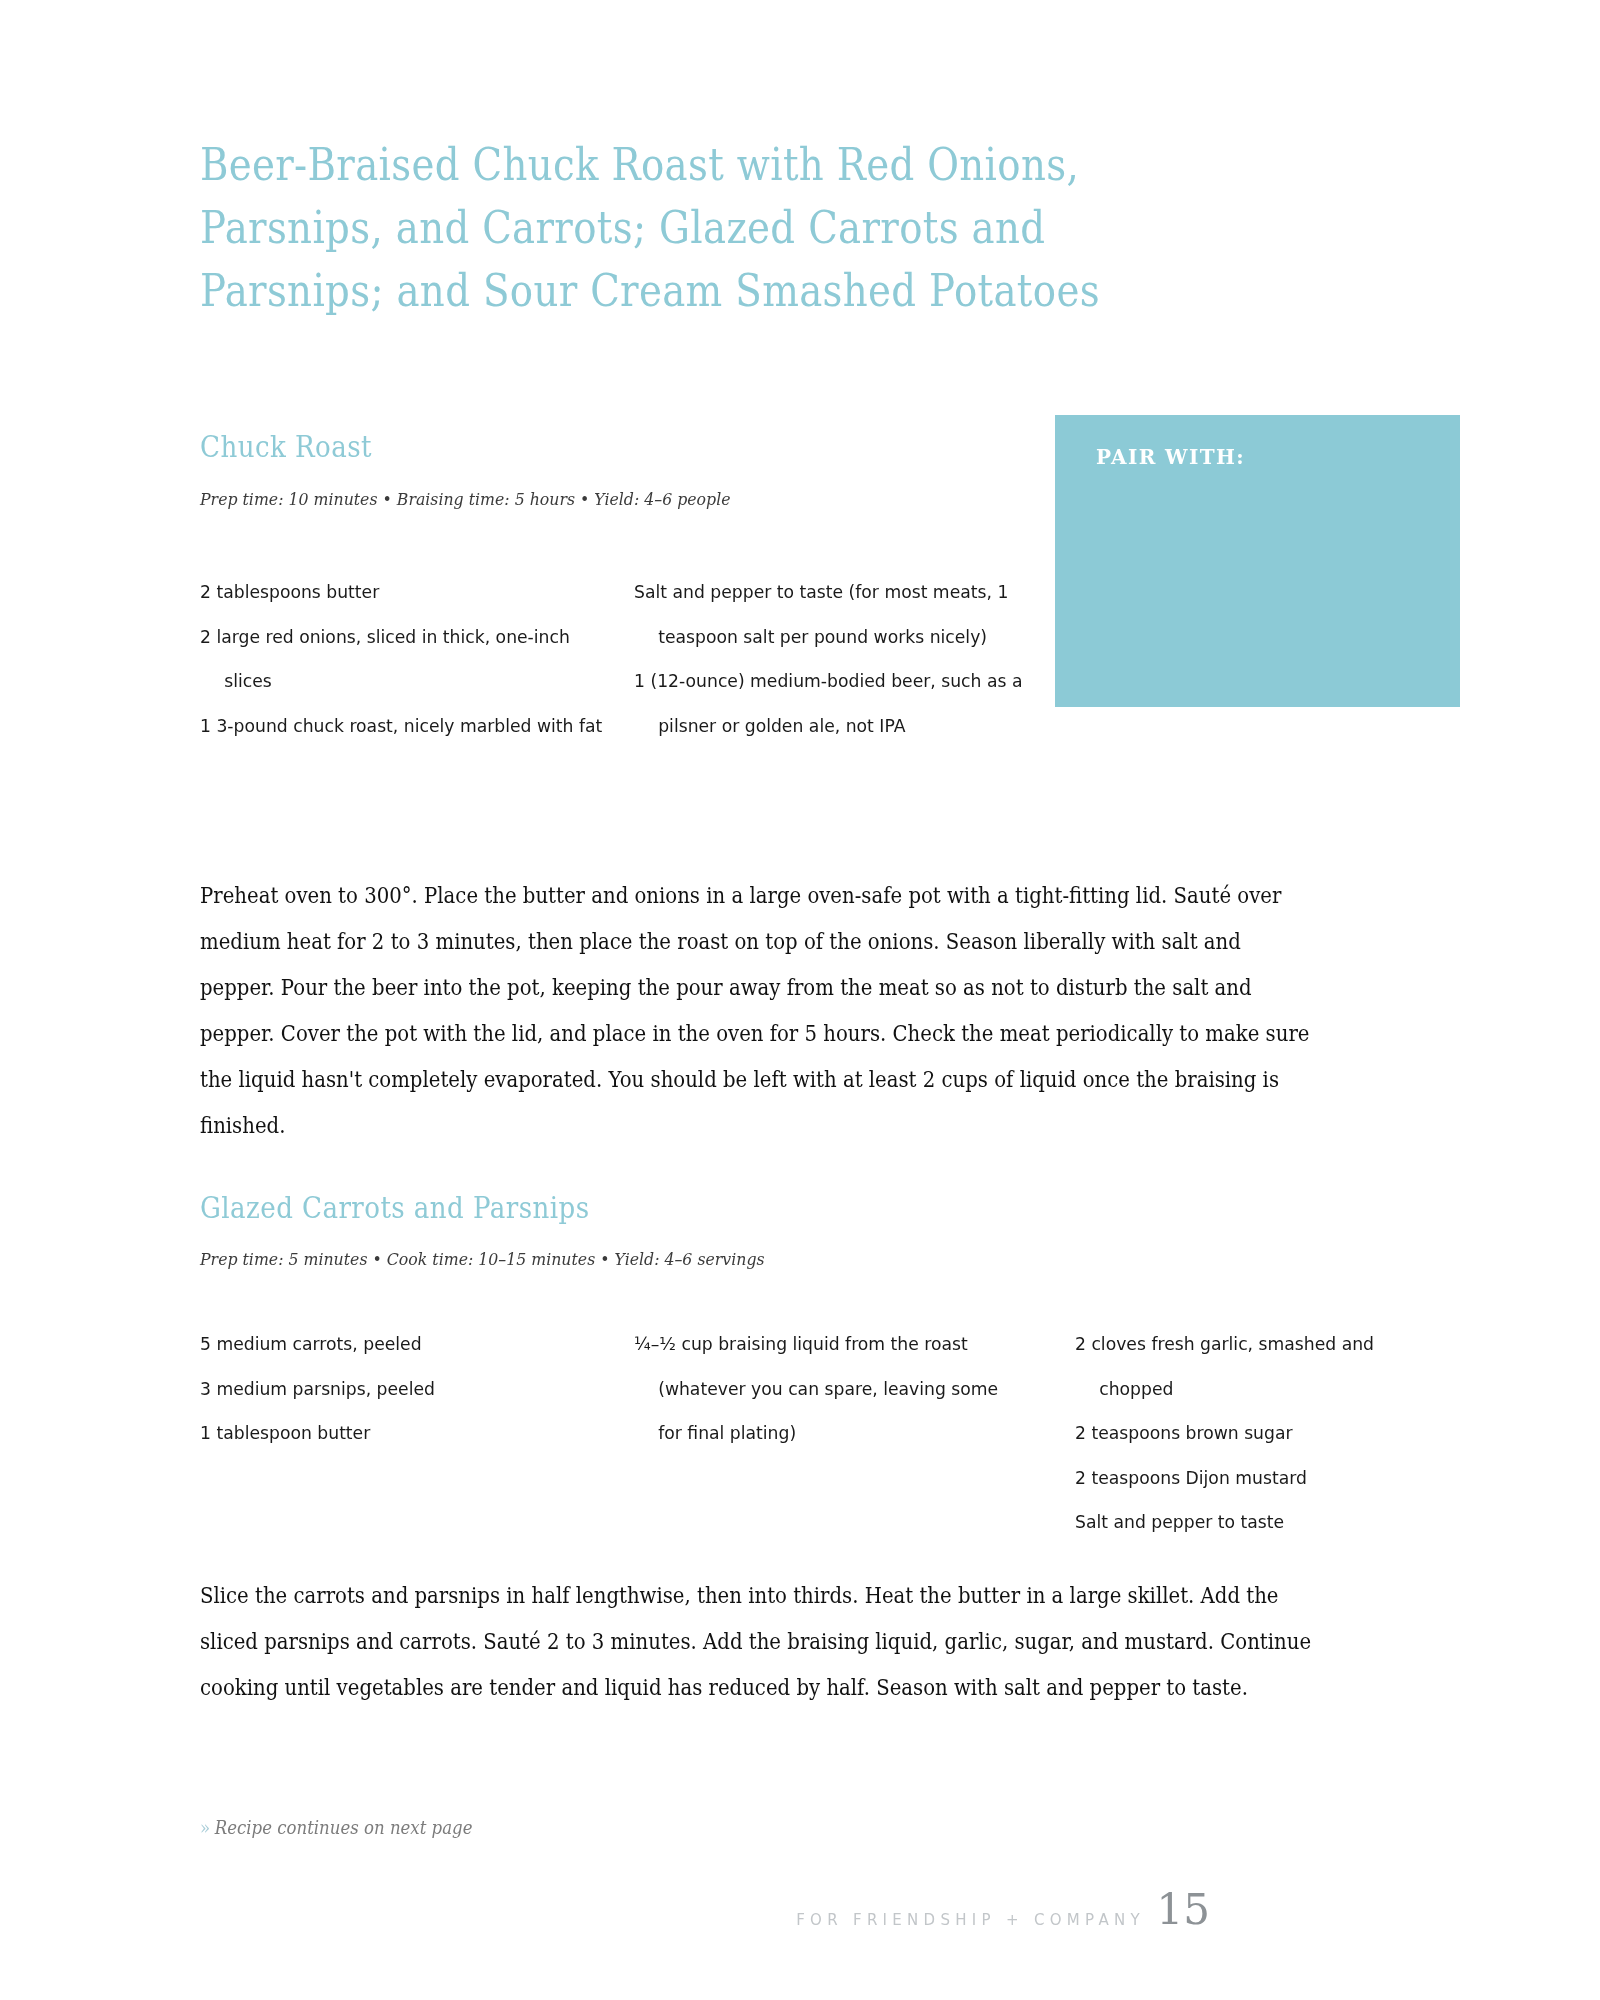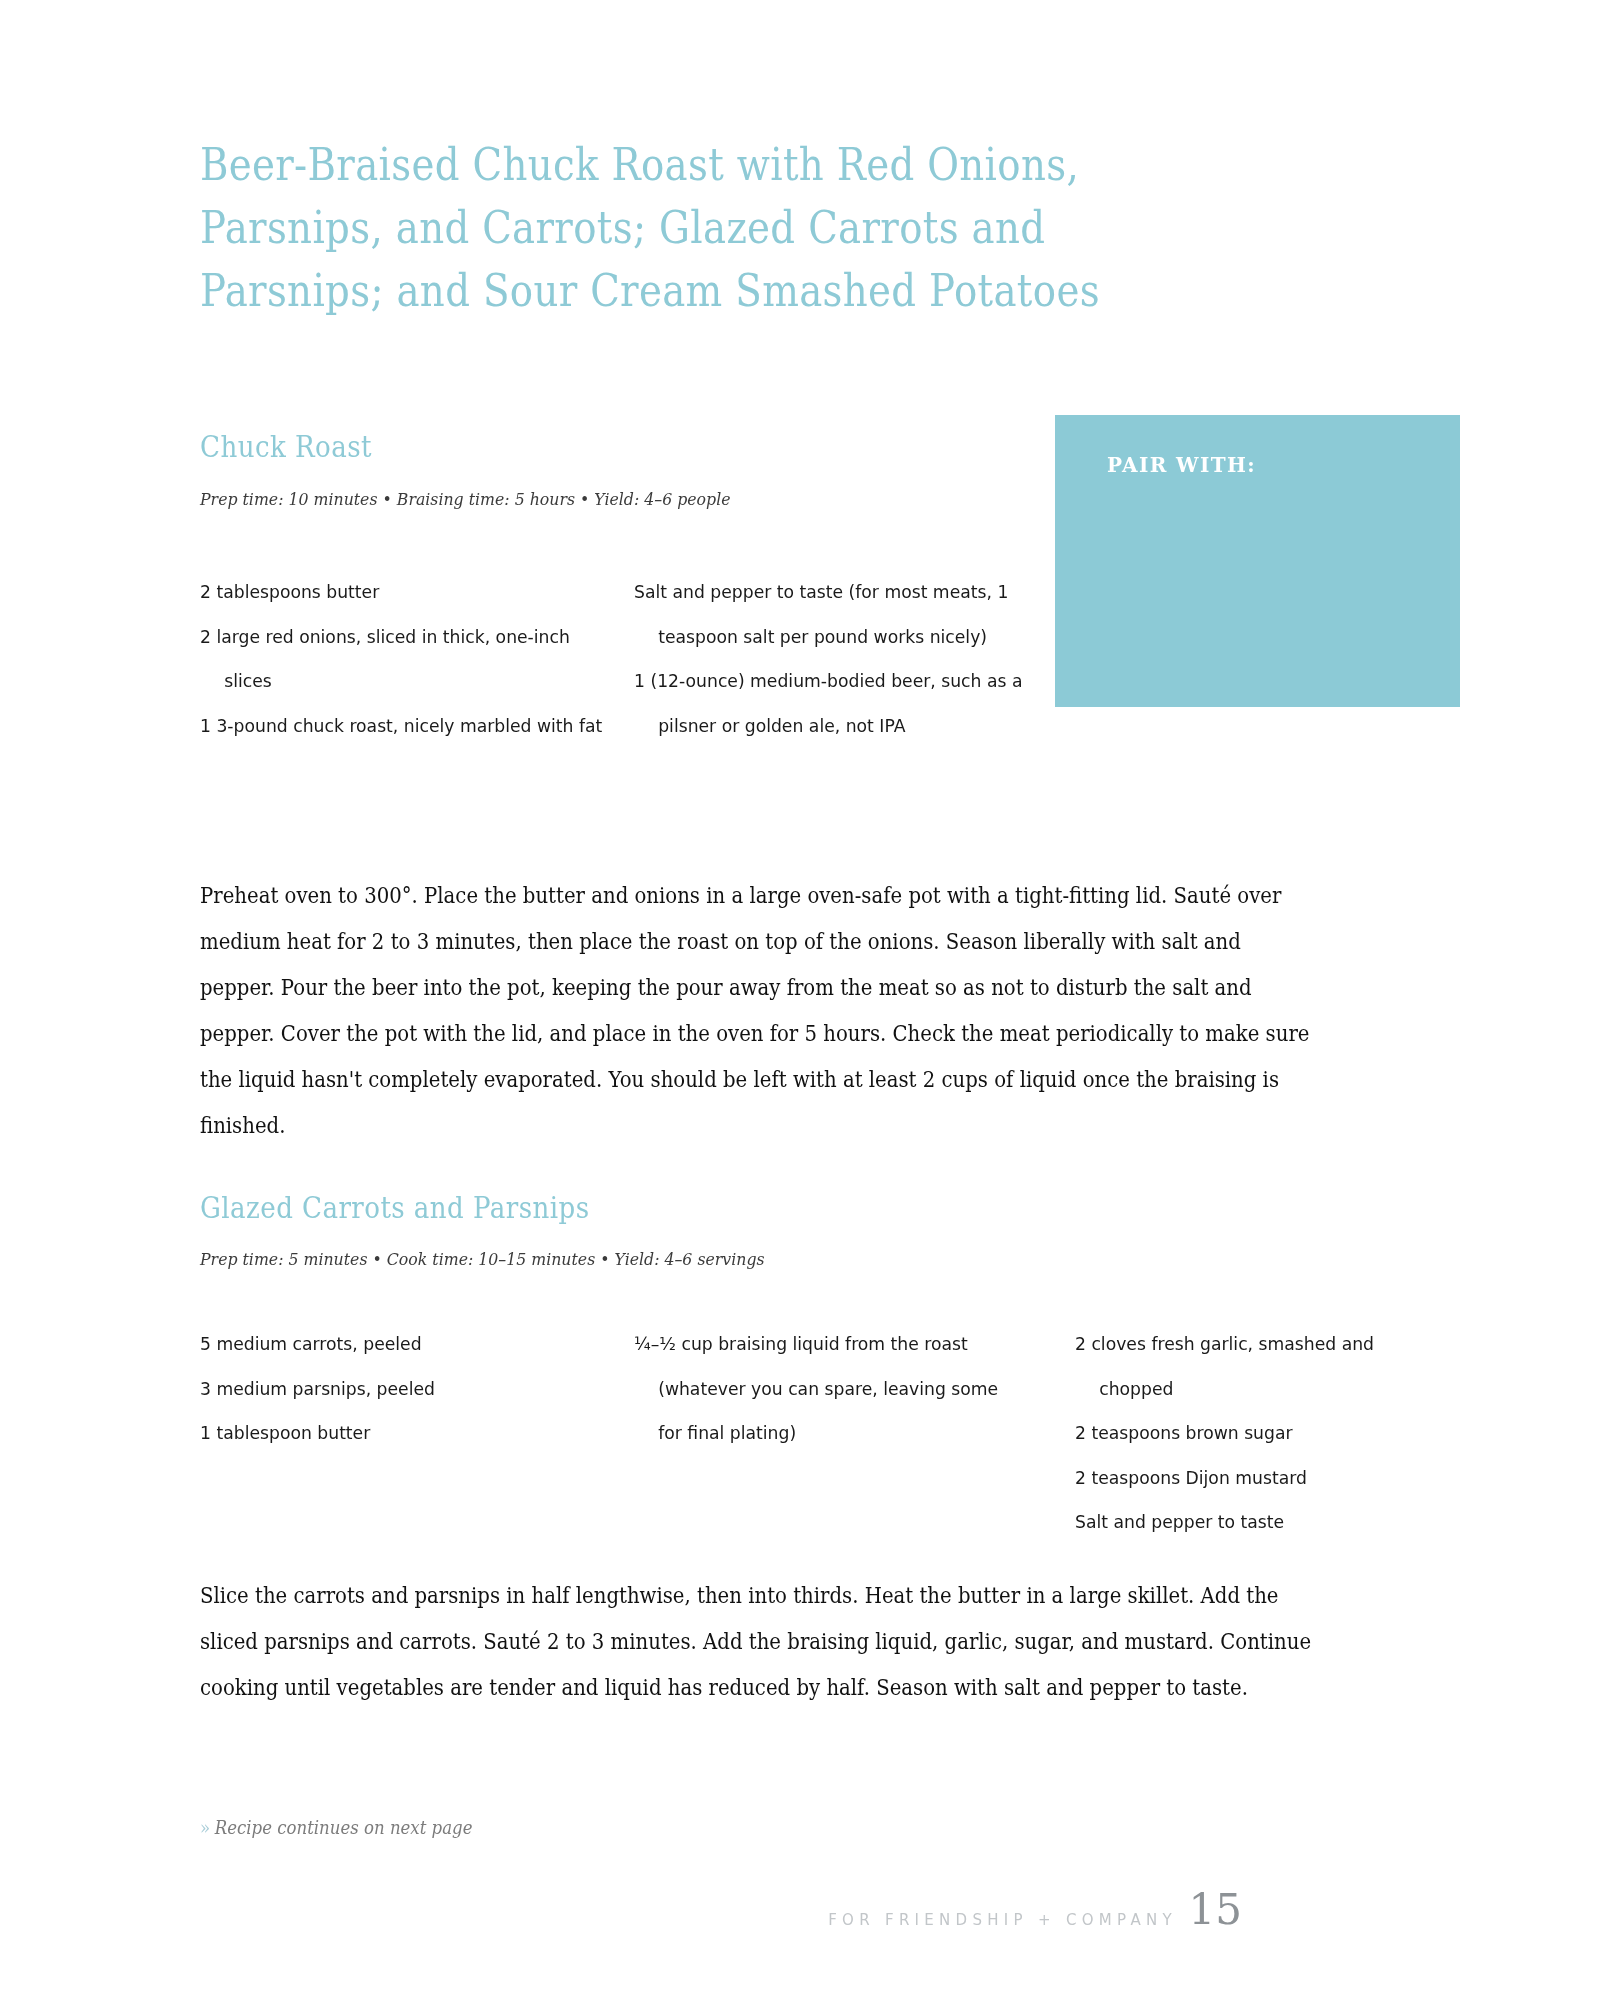--- a/index.html
+++ b/index.html
@@ -12,21 +12,20 @@
     background: #ffffff;
     font-family: "Liberation Serif", serif;
     position: relative;
     overflow: hidden;
   }
   .page {
     position: absolute;
     left: 0; top: 0;
     width: 1340px;
     height: 2000px;
-    padding-left: 32px;
   }
 
   
   .recipe-title {
     position: absolute;
     left: 200px;
     top: 133px;
     width: 1260px;
     color: #8ecad6;
     font-family: "DejaVu Serif", serif;
@@ -109,29 +108,28 @@
   .pair-box {
     position: absolute;
     left: 1055px;
     top: 415px;
     width: 405px;
     height: 292px;
     background: #8ccad6;
   }
   .pair-title {
     position: absolute;
-    left: 52px;
+    left: 41px;
     top: 30px;
     color: #ffffff;
     font-family: "DejaVu Serif", serif;
     font-weight: bold;
     font-size: 20px;
     letter-spacing: 1.4px;
     white-space: nowrap;
-    margin-top: 8px;
   }
   .pair-list {
     position: absolute;
     left: 52px;
     top: 82px;
     width: 335px;
   }
   .pair-item {
     position: relative;
     padding-left: 37px;

